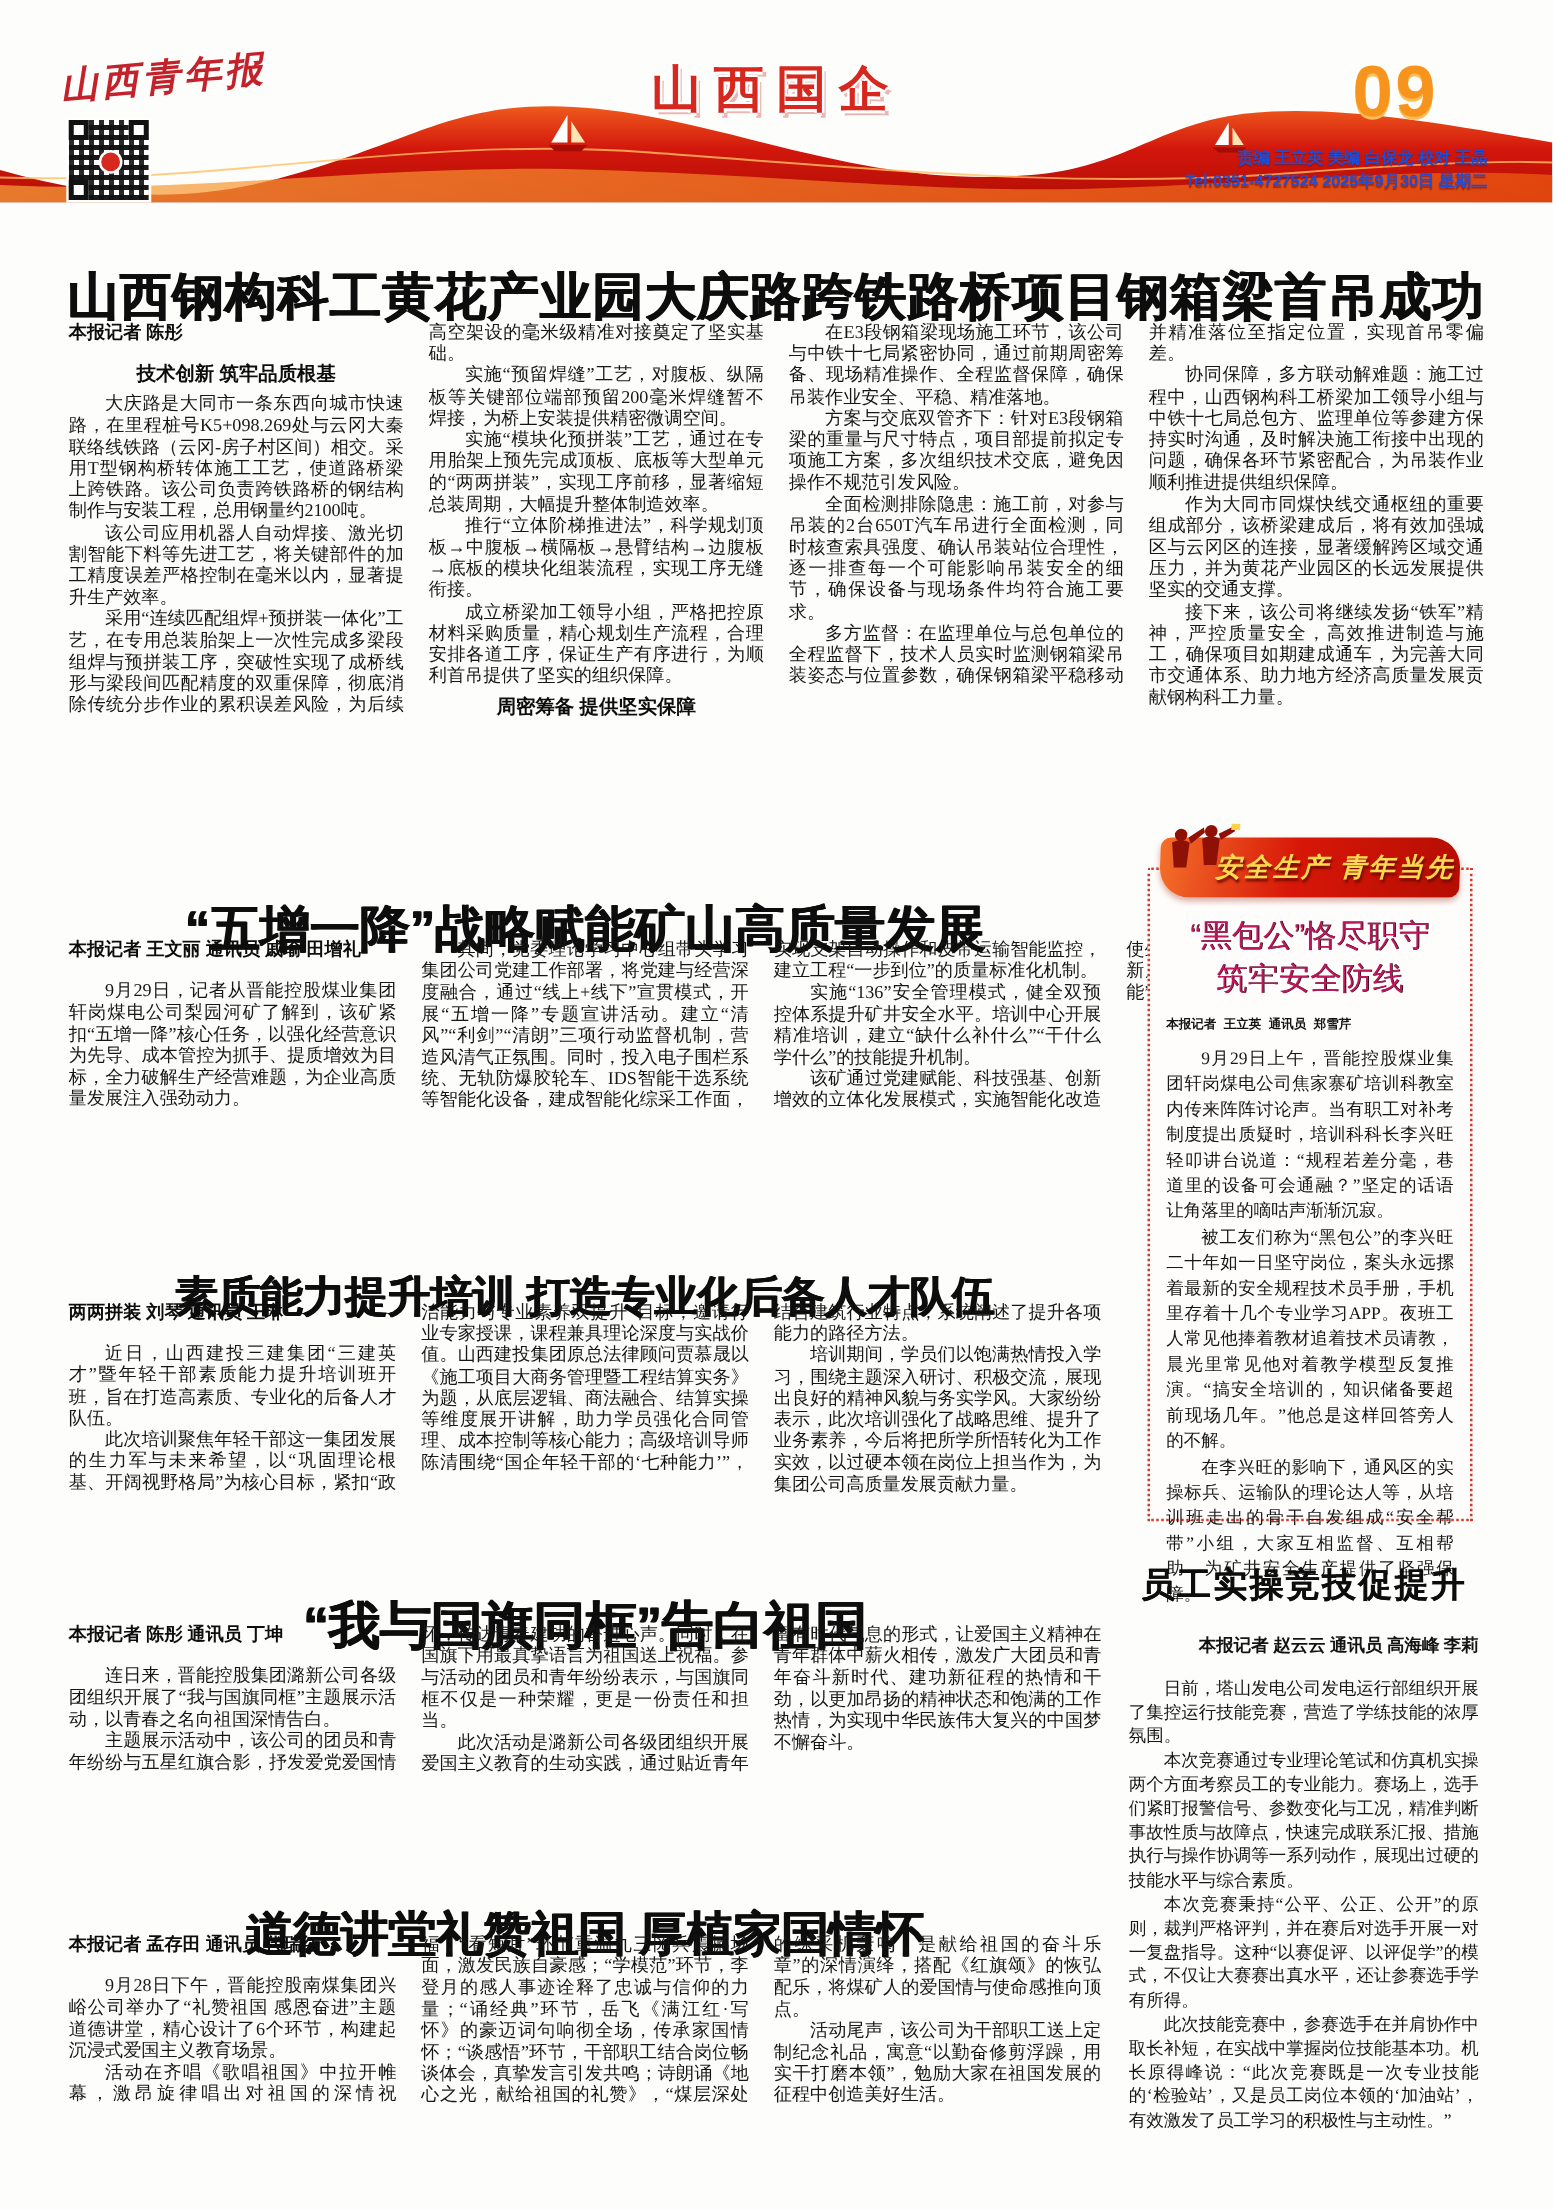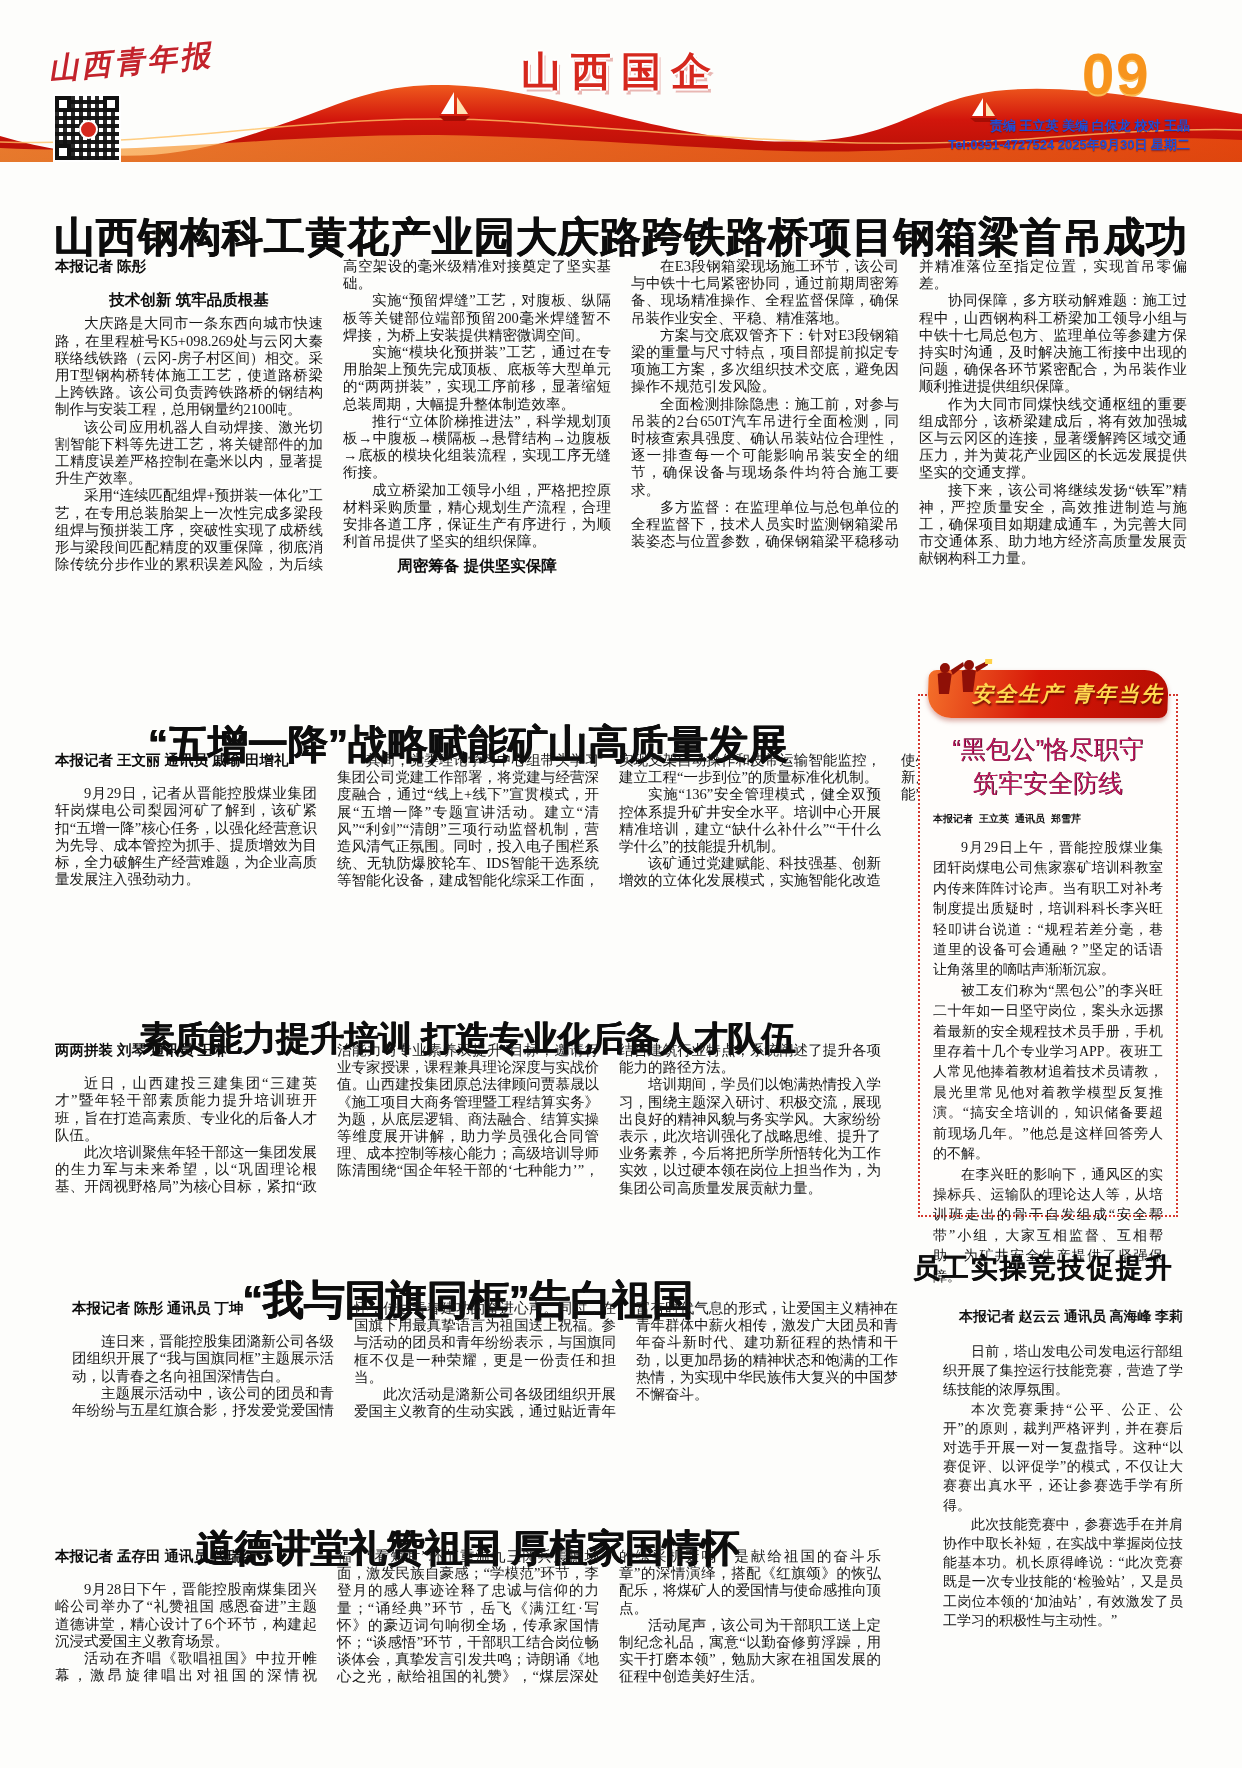--- a/index.html
+++ b/index.html
@@ -58,21 +58,21 @@
     color:#0d0d0d;margin:0 0 16px;
   }
   
   #t-main{left:40px;top:170px;width:1162px;font-size:41px;line-height:80px;letter-spacing:1px;}
   #b-main{left:55px;top:258px;width:1132px;height:394px;column-count:4;}
   #t-wuzeng{left:55px;top:684px;width:826px;font-size:40px;line-height:54px;}
   #b-wuzeng{left:55px;top:752px;width:826px;height:150px;column-count:3;}
   #t-suzhi{left:55px;top:986px;width:826px;font-size:34px;line-height:48px;}
   #b-suzhi{left:55px;top:1042px;width:826px;height:176px;column-count:3;}
   #t-guoqi{left:55px;top:1238px;width:826px;font-size:41px;line-height:56px;}
-  #b-guoqi{left:72px;top:1300px;width:826px;height:174px;column-count:3;}
+  #b-guoqi{left:55px;top:1300px;width:826px;height:174px;column-count:3;}
   #t-daode{left:55px;top:1490px;width:826px;font-size:38px;line-height:52px;}
   #b-daode{left:55px;top:1548px;width:826px;height:218px;column-count:3;}
   
   .safety-box{
     position:absolute;left:918px;top:694px;width:260px;height:523px;
     border:2px dotted #d4382e;background:#fffdfb;box-sizing:border-box;
     padding:0 13px;
   }
   .box-banner{
     position:absolute;left:8px;right:8px;top:-26px;height:48px;
@@ -95,21 +95,21 @@
   .box-byline{font-family:Liberation Mono, monospace;font-weight:bold;font-size:10px;margin:12px 0 12px;}
   .box-body{font-size:14px;line-height:20.4px;color:#161616;}
   
   .jingsai{position:absolute;left:903px;top:1250px;width:280px;}
   .jingsai-title{
     font-family:"Liberation Sans",sans-serif;font-weight:900;font-size:27px;
     text-align:center;letter-spacing:2px;color:#0d0d0d;margin:0 0 22px;
     text-shadow:.5px 0 0 #0d0d0d;white-space:nowrap;
   }
   .jingsai-byline{font-family:Liberation Serif, serif;font-weight:bold;font-size:14px;margin:0 0 16px;text-align:right;}
-  .jingsai-body{font-size:14px;line-height:19.2px;color:#161616;margin-left:40px;}
+  .jingsai-body{font-size:14px;line-height:19.2px;color:#161616;}
 </style>
 </head>
 <body>
 
 <header>
   <div class="masthead-logo">山西青年报</div>
   <div class="qr">
     <div class="f f1"></div>
     <div class="f f2"></div>
     <div class="f f3"></div>
@@ -249,16 +249,17 @@
       <p class="para">被工友们称为“黑包公”的李兴旺二十年如一日坚守岗位，案头永远摞着最新的安全规程技术员手册，手机里存着十几个专业学习APP。夜班工人常见他捧着教材追着技术员请教，晨光里常见他对着教学模型反复推演。“搞安全培训的，知识储备要超前现场几年。”他总是这样回答旁人的不解。</p>
       <p class="para">在李兴旺的影响下，通风区的实操标兵、运输队的理论达人等，从培训班走出的骨干自发组成“安全帮带”小组，大家互相监督、互相帮助，为矿井安全生产提供了坚强保障。</p>
     </div>
 </aside>
 
 <section class="jingsai">
   <h2 class="jingsai-title">员工实操竞技促提升</h2>
   <div class="jingsai-byline">本报记者 赵云云 通讯员 高海峰 李莉</div>
   <div class="jingsai-body">
       <p class="para">日前，塔山发电公司发电运行部组织开展了集控运行技能竞赛，营造了学练技能的浓厚氛围。</p>
+      <p class="para">本次竞赛通过专业理论笔试和仿真机实操两个方面考察员工的专业能力。赛场上，选手们紧盯报警信号、参数变化与工况，精准判断事故性质与故障点，快速完成联系汇报、措施执行与操作协调等一系列动作，展现出过硬的技能水平与综合素质。</p>
       <p class="para">本次竞赛秉持“公平、公正、公开”的原则，裁判严格评判，并在赛后对选手开展一对一复盘指导。这种“以赛促评、以评促学”的模式，不仅让大赛赛出真水平，还让参赛选手学有所得。</p>
       <p class="para">此次技能竞赛中，参赛选手在并肩协作中取长补短，在实战中掌握岗位技能基本功。机长原得峰说：“此次竞赛既是一次专业技能的‘检验站’，又是员工岗位本领的‘加油站’，有效激发了员工学习的积极性与主动性。”</p>
     </div>
 </section>
 
 </body></html>

